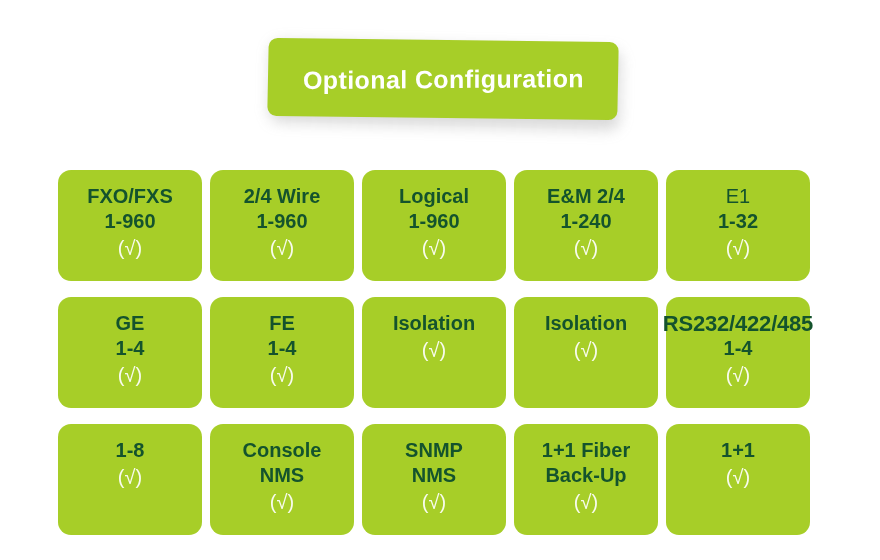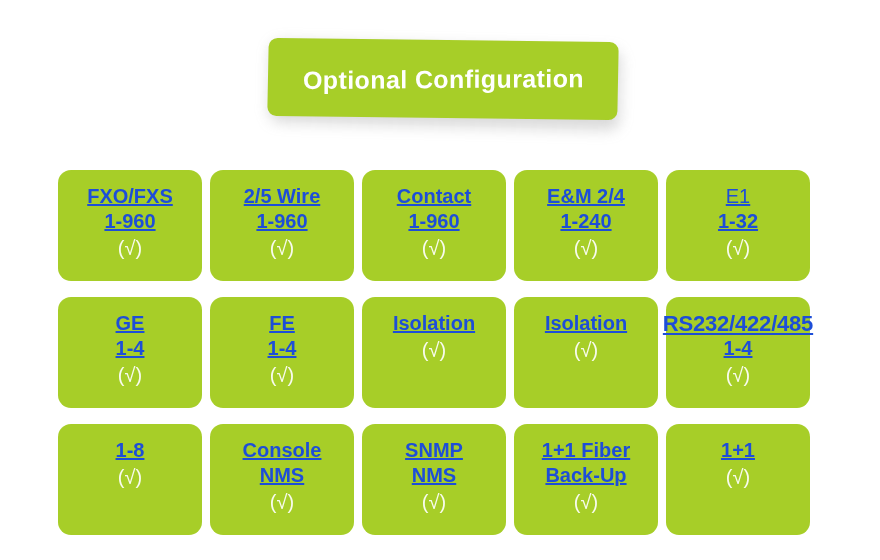--- a/index.html
+++ b/index.html
@@ -76,27 +76,26 @@
     box-sizing: border-box;
     padding: 14px 2px 8px;
     display: flex;
     flex-direction: column;
     align-items: center;
     justify-content: flex-start;
     overflow: visible;
     position: relative;
   }
   .card .line {
-    color: #1d4ed8;
+    color: #14532d;
     font-weight: bold;
     font-size: 20px;
     line-height: 25px;
     text-align: center;
     white-space: nowrap;
-    text-decoration: underline;
   }
   .card .line.small {
     font-size: 22px;
     letter-spacing: -0.2px;
   }
   .card .line.light {
     font-weight: normal;
   }
   .card .check {
     color: rgba(255,255,255,0.92);
@@ -120,26 +119,26 @@
 
 <div class="grid">
 
   <div class="row">
     <div class="card">
       <div class="line">FXO/FXS</div>
       <div class="line">1-960</div>
       <div class="check">(√)</div>
     </div>
     <div class="card">
-      <div class="line">2/5 Wire</div>
+      <div class="line">2/4 Wire</div>
       <div class="line">1-960</div>
       <div class="check">(√)</div>
     </div>
     <div class="card">
-      <div class="line">Contact</div>
+      <div class="line">Logical</div>
       <div class="line">1-960</div>
       <div class="check">(√)</div>
     </div>
     <div class="card">
       <div class="line">E&amp;M 2/4</div>
       <div class="line">1-240</div>
       <div class="check">(√)</div>
     </div>
     <div class="card">
       <div class="line light">E1</div>

